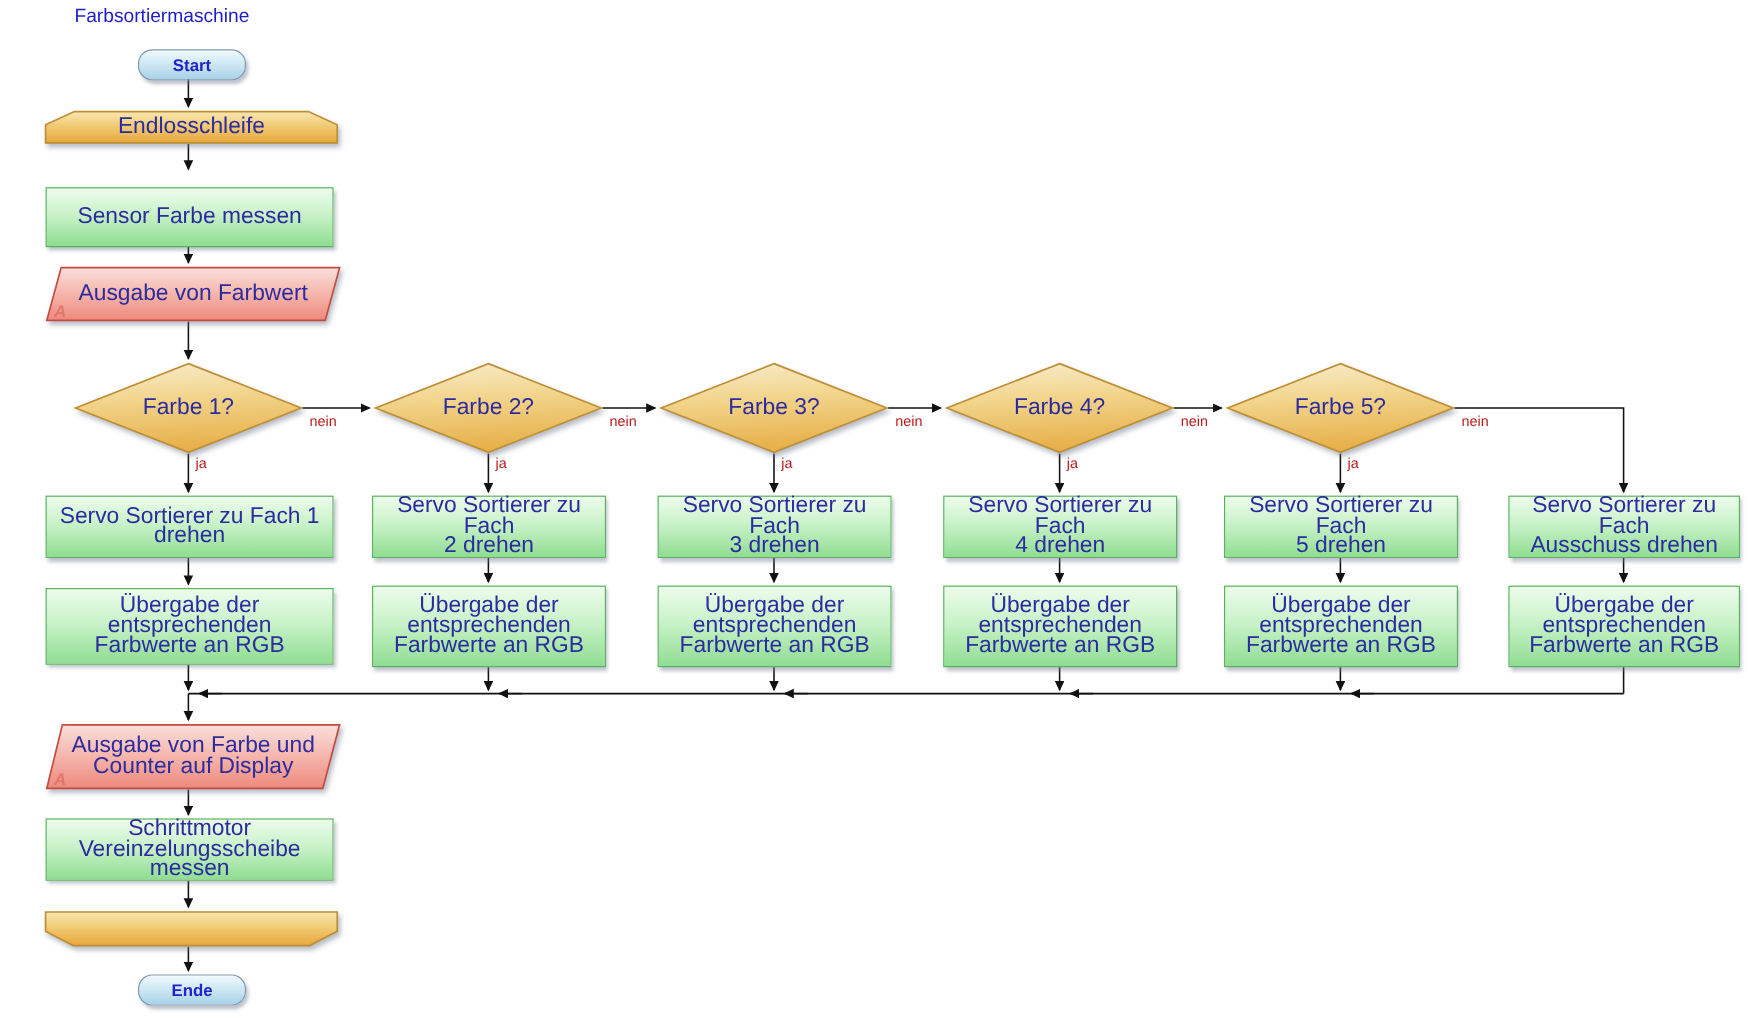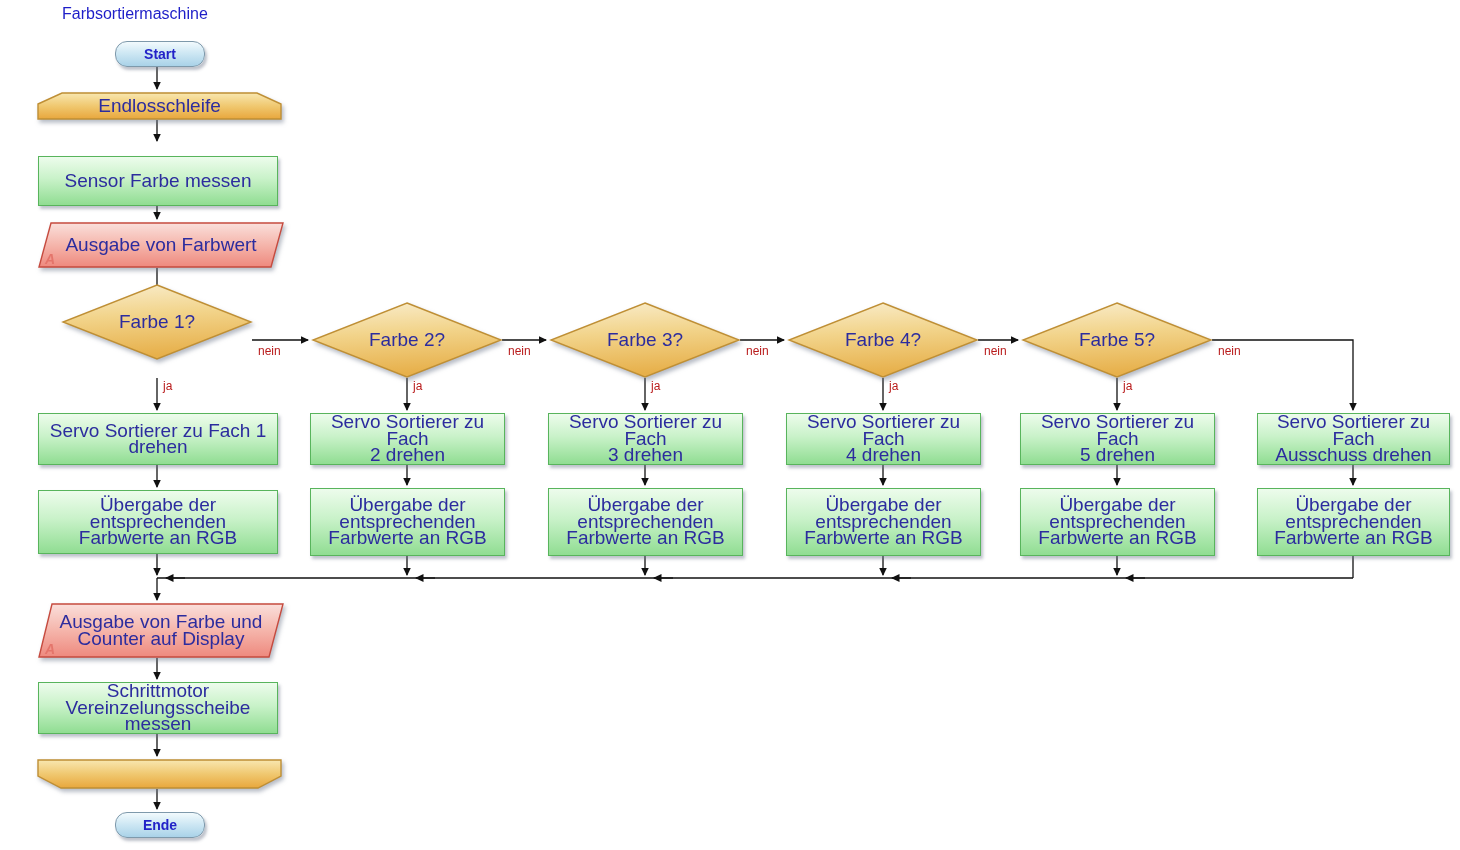--- a/index.html
+++ b/index.html
@@ -113,21 +113,21 @@
   </div>
 
   <div class="node shape" style="left:38px;top:222px;width:246px;height:46px;">
     <svg viewBox="0 0 246 46">
         <polygon points="13,1 245,1 233,45 1,45" fill="url(#gPink)" stroke="#c64b3f" stroke-width="1.4"></polygon>
       </svg>
     <div class="lbl">Ausgabe von Farbwert</div>
     <div class="amark">A</div>
   </div>
 
-  <div class="node shape" style="left:62px;top:284px;width:190px;height:76px;text-decoration:underline;">
+  <div class="node shape" style="left:62px;top:302px;width:190px;height:76px;text-decoration:underline;">
     <svg viewBox="0 0 190 76">
         <polygon points="95,1 189,38 95,75 1,38" fill="url(#gDiamond)" stroke="#bf8f35" stroke-width="1.4"></polygon>
       </svg>
     <div class="lbl">Farbe 1?</div>
   </div>
   <div class="node shape" style="left:312px;top:302px;width:190px;height:76px;">
     <svg viewBox="0 0 190 76">
         <polygon points="95,1 189,38 95,75 1,38" fill="url(#gDiamond)" stroke="#bf8f35" stroke-width="1.4"></polygon>
       </svg>
     <div class="lbl">Farbe 2?</div>

